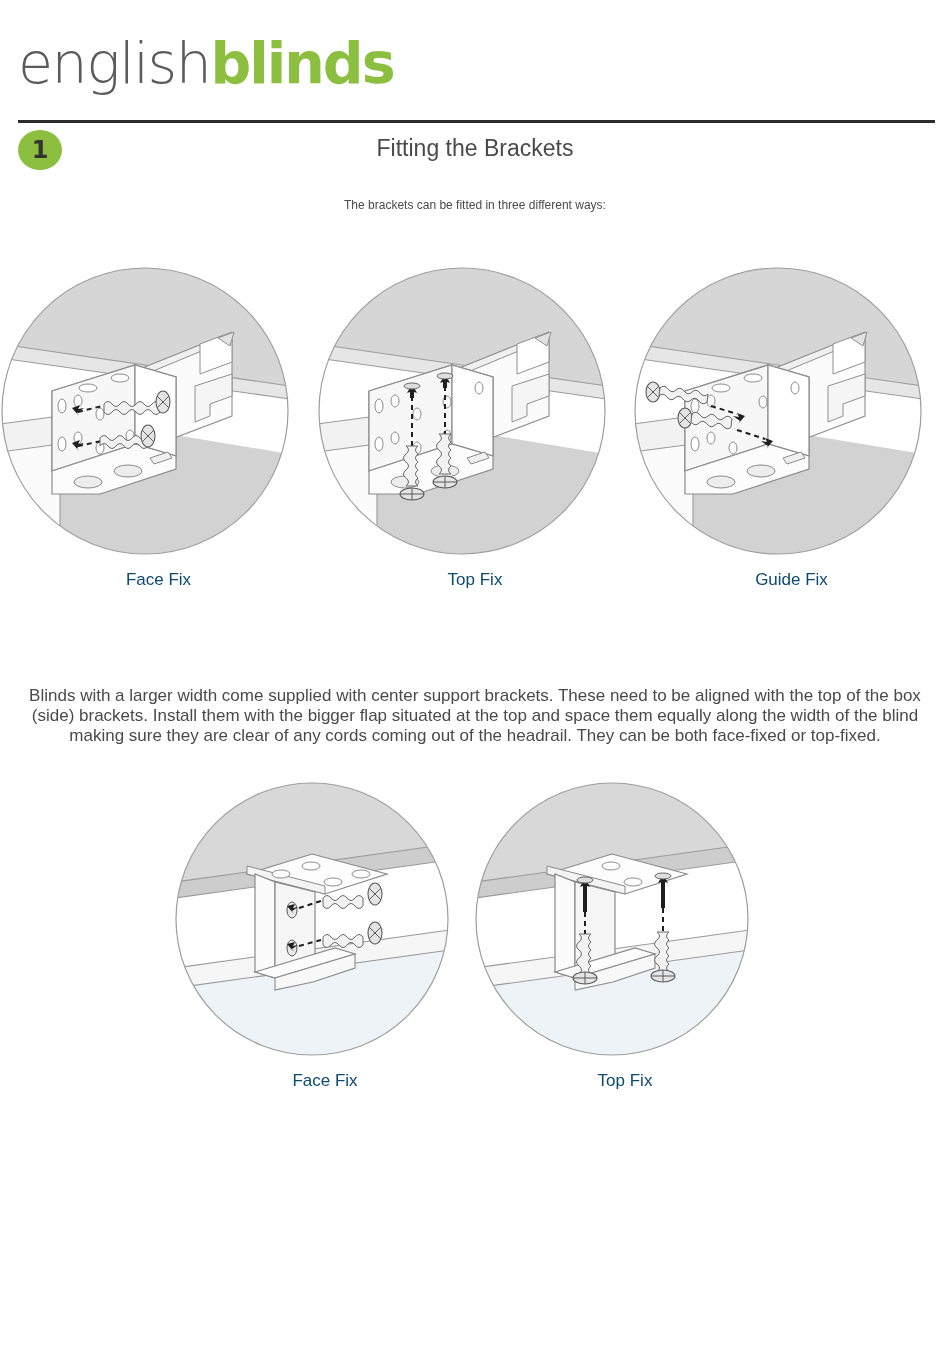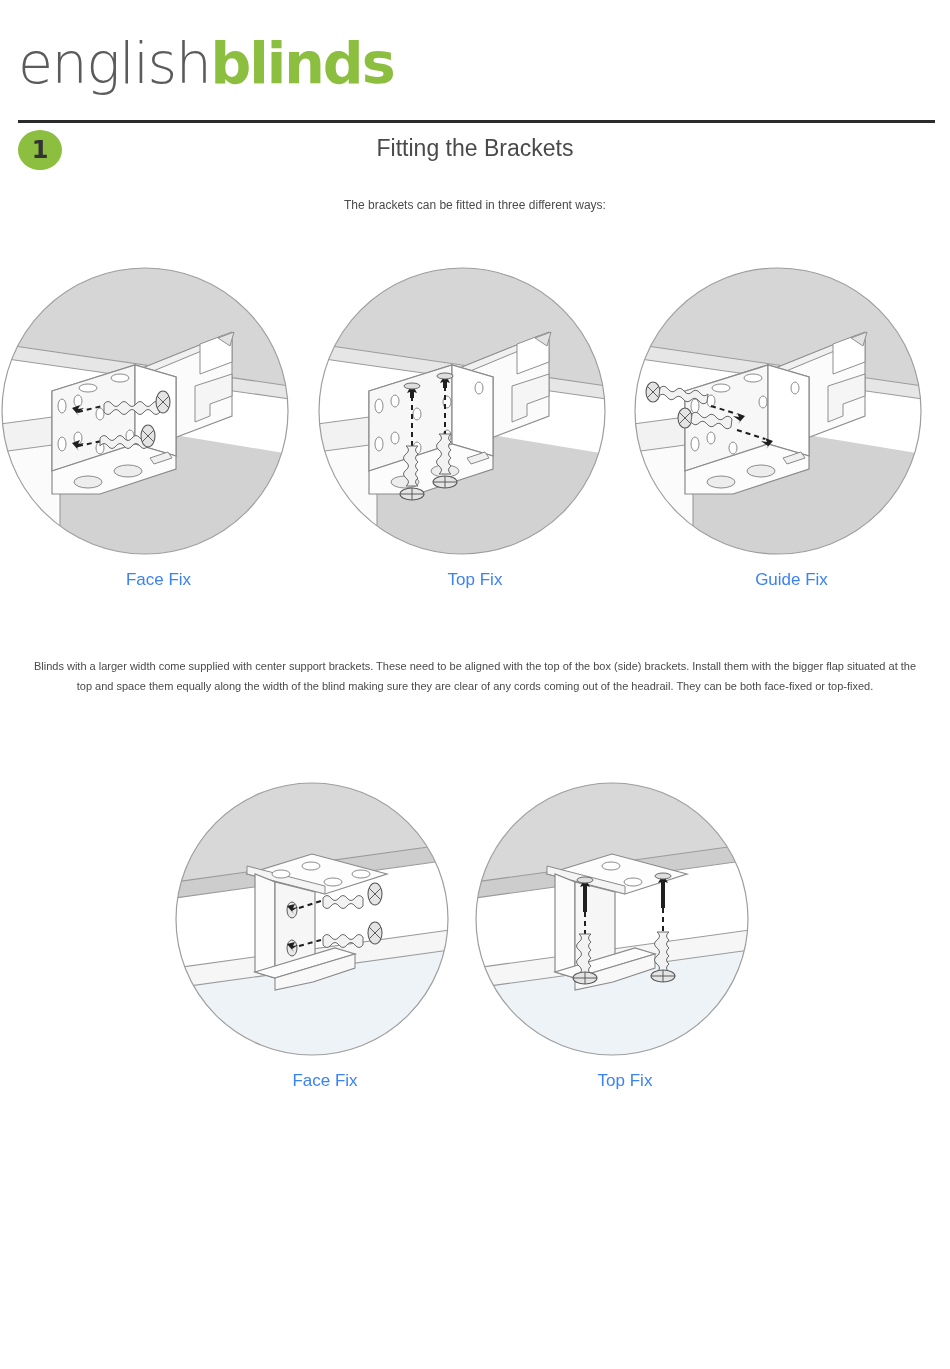--- a/index.html
+++ b/index.html
@@ -124,32 +124,32 @@
     position: relative;
     text-align: center;
   }
   .circle-wrap {
     position: relative;
     margin: 0 auto;
   }
   .circle-wrap svg { display: block; }
   .fig-caption {
     font-size: 17px;
-    color: #3b82f6;
+    color: #0c4a6e;
     margin-top: 14px;
   }
 
   
   .note-text {
     position: absolute;
     left: 28px;
-    top: 656px;
+    top: 686px;
     width: 894px;
     text-align: center;
-    font-size: 11px;
+    font-size: 17px;
     line-height: 20px;
     color: #4a4a4a;
   }
 </style>
 </head>
 <body>
 
 <div class="header">
   <div class="logo">
     <span class="logo-english">english</span><span class="logo-blinds">blinds</span>

